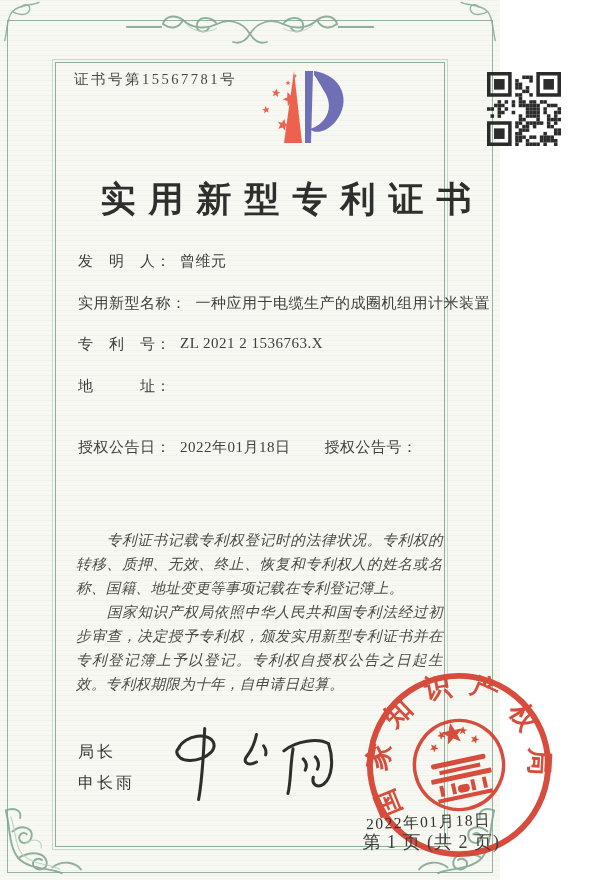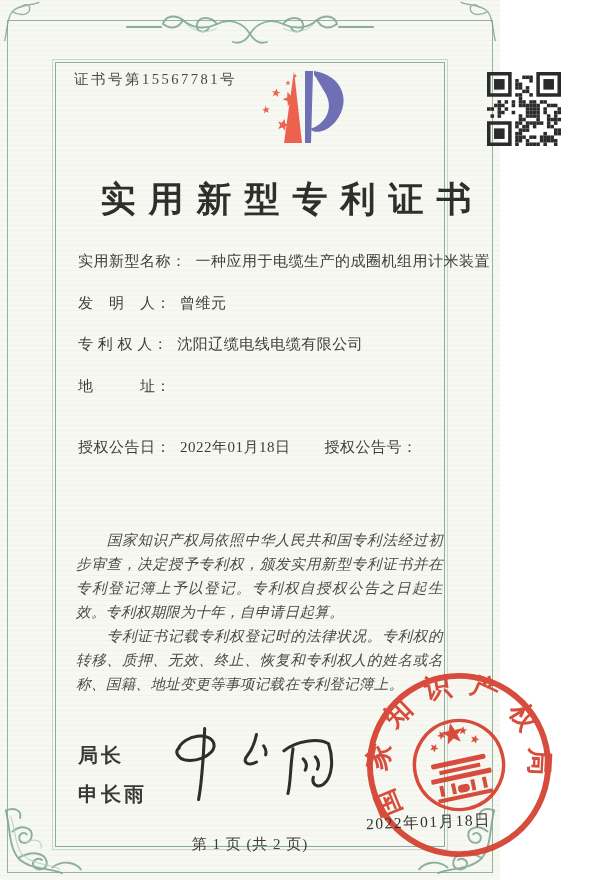--- a/index.html
+++ b/index.html
@@ -29,25 +29,25 @@
   .qr{position:absolute;left:487px;top:72px;width:74px;height:74px;}
   .cert-title{position:absolute;top:176px;left:0;width:100%;text-align:center;font-size:35px;font-weight:bold;letter-spacing:13px;color:#2e2e2d;text-indent:13px;margin-left:36px;}
   .fields{position:absolute;left:78px;top:252px;right:48px;}
   .field-row{display:flex;margin-bottom:22.5px;font-size:15px;color:var(--ink);letter-spacing:.5px;white-space:nowrap;}
   .field-label{flex:none;}
   .field-value{margin-left:9px;}
   .pair+.pair{margin-left:34px;}
   .pair{display:flex;margin-top:20px;}
   .paragraphs{position:absolute;left:76px;right:57px;top:529px;font-size:14.6px;font-style:italic;color:#4b4a46;line-height:1.64;text-align:justify;}
   .paragraphs p{margin:0;text-indent:2.1em;letter-spacing:.3px;}
-  .director{position:absolute;left:78px;top:736px;font-size:20px;color:#383836;letter-spacing:3px;line-height:1.95;font-family:"Liberation Sans","DejaVu Sans",sans-serif;font-weight:bold;}
+  .director{position:absolute;left:78px;top:736px;font-size:16px;color:#383836;letter-spacing:3px;line-height:1.95;font-family:"Liberation Sans","DejaVu Sans",sans-serif;}
   .signature{position:absolute;left:158px;top:718px;width:198px;height:90px;}
   .seal{position:absolute;left:360px;top:666px;width:198px;height:198px;transform:rotate(-12deg);opacity:.93;}
   .seal-date{position:absolute;left:366px;top:812px;font-size:15.5px;letter-spacing:1.5px;color:#34322c;transform:rotate(-2deg);}
-  .page-footer{position:absolute;bottom:26px;left:0;width:100%;text-align:center;font-size:15px;color:#3e3e3c;letter-spacing:1px;}
+  .page-footer{position:absolute;bottom:26px;left:0;width:100%;text-align:right;font-size:18px;color:#3e3e3c;letter-spacing:1px;}
 </style>
 </head>
 <body>
 
 <div class="page">
 
   <div class="outer-frame"></div>
   <div class="inner-border"></div>
 
   <svg class="orn-top-center" viewBox="0 0 250 46">
@@ -250,48 +250,48 @@
         <rect x="47.6" y="68.0" width="3.4" height="3.4"></rect>
         <rect x="54.4" y="68.0" width="3.4" height="3.4"></rect>
         <rect x="64.6" y="68.0" width="3.4" height="3.4"></rect>
       </g>
   </svg>
 
   <div class="cert-title">实用新型专利证书</div>
 
   <div class="fields">
     <div class="field-row">
+      <span class="field-label">发　明　人：</span>
+      <span class="field-value">曾维元</span>
+    </div>
+    <div class="field-row">
       <span class="field-label">实用新型名称：</span>
       <span class="field-value">一种应用于电缆生产的成圈机组用计米装置</span>
     </div>
     <div class="field-row">
-      <span class="field-label">发　明　人：</span>
-      <span class="field-value">曾维元</span>
-    </div>
-    <div class="field-row">
-      <span class="field-label">专 利 权 人：</span>
-      <span class="field-value">沈阳辽缆电线电缆有限公司</span>
+      <span class="field-label">专　利　号：</span>
+      <span class="field-value">ZL 2021 2 1536763.X</span>
     </div>
     <div class="field-row">
       <span class="field-label">地　　　址：</span>
     </div>
     <div class="field-row">
       <span class="pair">
         <span class="field-label">授权公告日：</span>
         <span class="field-value">2022年01月18日</span>
       </span>
       <span class="pair">
         <span class="field-label">授权公告号：</span>
       </span>
     </div>
   </div>
 
   <div class="paragraphs">
+    <p>专利证书记载专利权登记时的法律状况。专利权的转移、质押、无效、终止、恢复和专利权人的姓名或名称、国籍、地址变更等事项记载在专利登记簿上。</p>
     <p>国家知识产权局依照中华人民共和国专利法经过初步审查，决定授予专利权，颁发实用新型专利证书并在专利登记簿上予以登记。专利权自授权公告之日起生效。专利权期限为十年，自申请日起算。</p>
-    <p>专利证书记载专利权登记时的法律状况。专利权的转移、质押、无效、终止、恢复和专利权人的姓名或名称、国籍、地址变更等事项记载在专利登记簿上。</p>
   </div>
 
   <div class="director">
     <div>局长</div>
     <div>申长雨</div>
   </div>
 
   <svg class="signature" viewBox="0 0 195 88">
     <g fill="none" stroke="#2f2e2a" stroke-width="3" stroke-linecap="round">
       <path d="M46,10 C45,32 44,58 40,80"></path>

